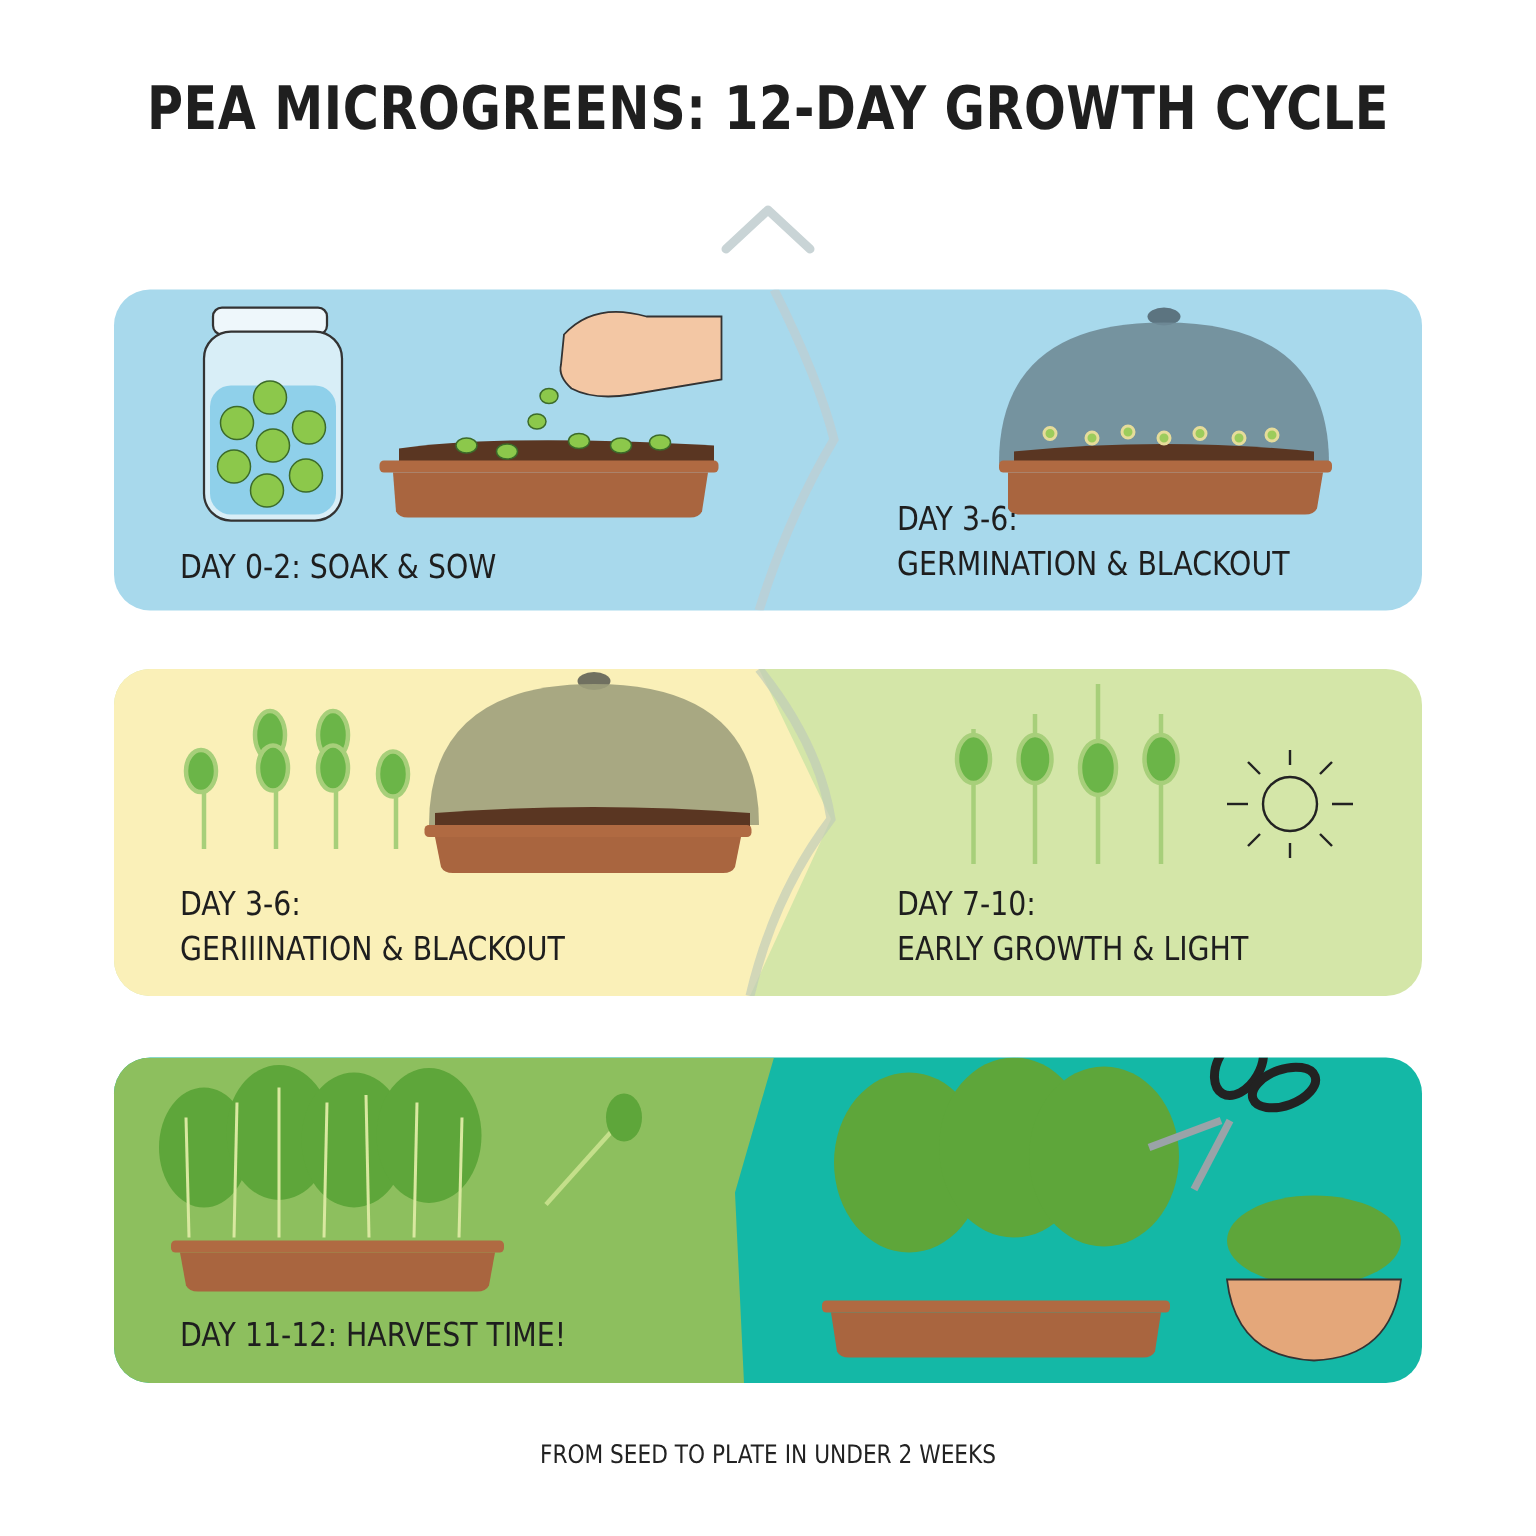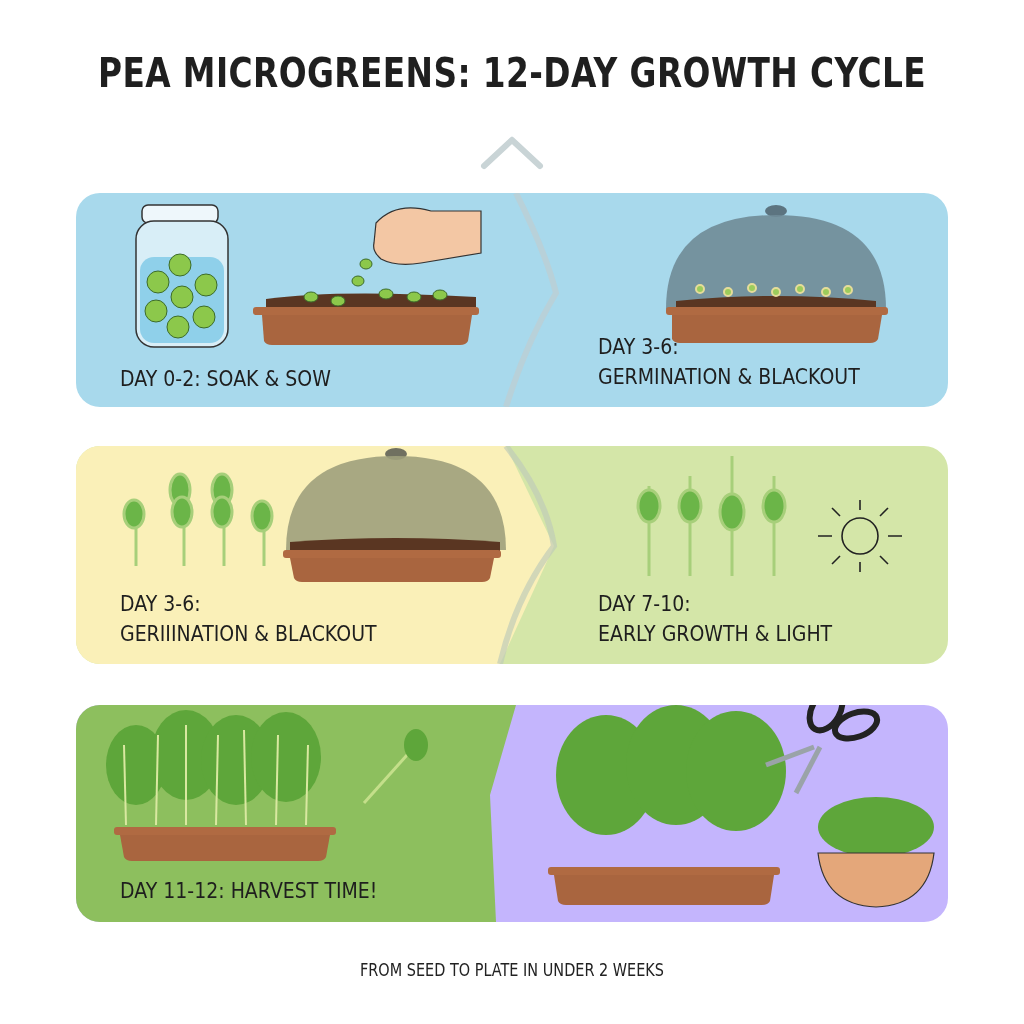--- a/index.html
+++ b/index.html
@@ -16,21 +16,21 @@
     position: absolute; left: 0; top: 960px; width: 1024px; text-align: center;
     font-family: "DejaVu Sans", sans-serif; font-size: 17px; color: #222;
     transform: scaleX(0.85); transform-origin: center;
   }
 
   .panel {
     position: absolute; left: 76px; width: 872px; border-radius: 24px; overflow: hidden;
   }
   .panel-1 { top: 193px; height: 214px; background: #a8d9ec; }
   .panel-2 { top: 446px; height: 218px; background: #d4e6a8; }
-  .panel-3 { top: 705px; height: 217px; background: #c4b5fd; }
+  .panel-3 { top: 705px; height: 217px; background: #14b8a6; }
 
   .half-left { position: absolute; left: 0; top: 0; bottom: 0; }
   .p2-left { width: 100%; height: 100%; background: #faf0b8;
     clip-path: polygon(0 0, 430px 0, 478px 100px, 424px 218px, 0 218px); }
   .p3-left { width: 100%; height: 100%; background: #8dbf5e;
     clip-path: polygon(0 0, 420px 0, 440px 0, 414px 90px, 420px 217px, 0 217px); }
 
   .stage-label {
     position: absolute; font-family: "DejaVu Sans", sans-serif; font-size: 22px;
     line-height: 28px; color: #1e1e1e; transform: scaleX(0.86); transform-origin: left top;

